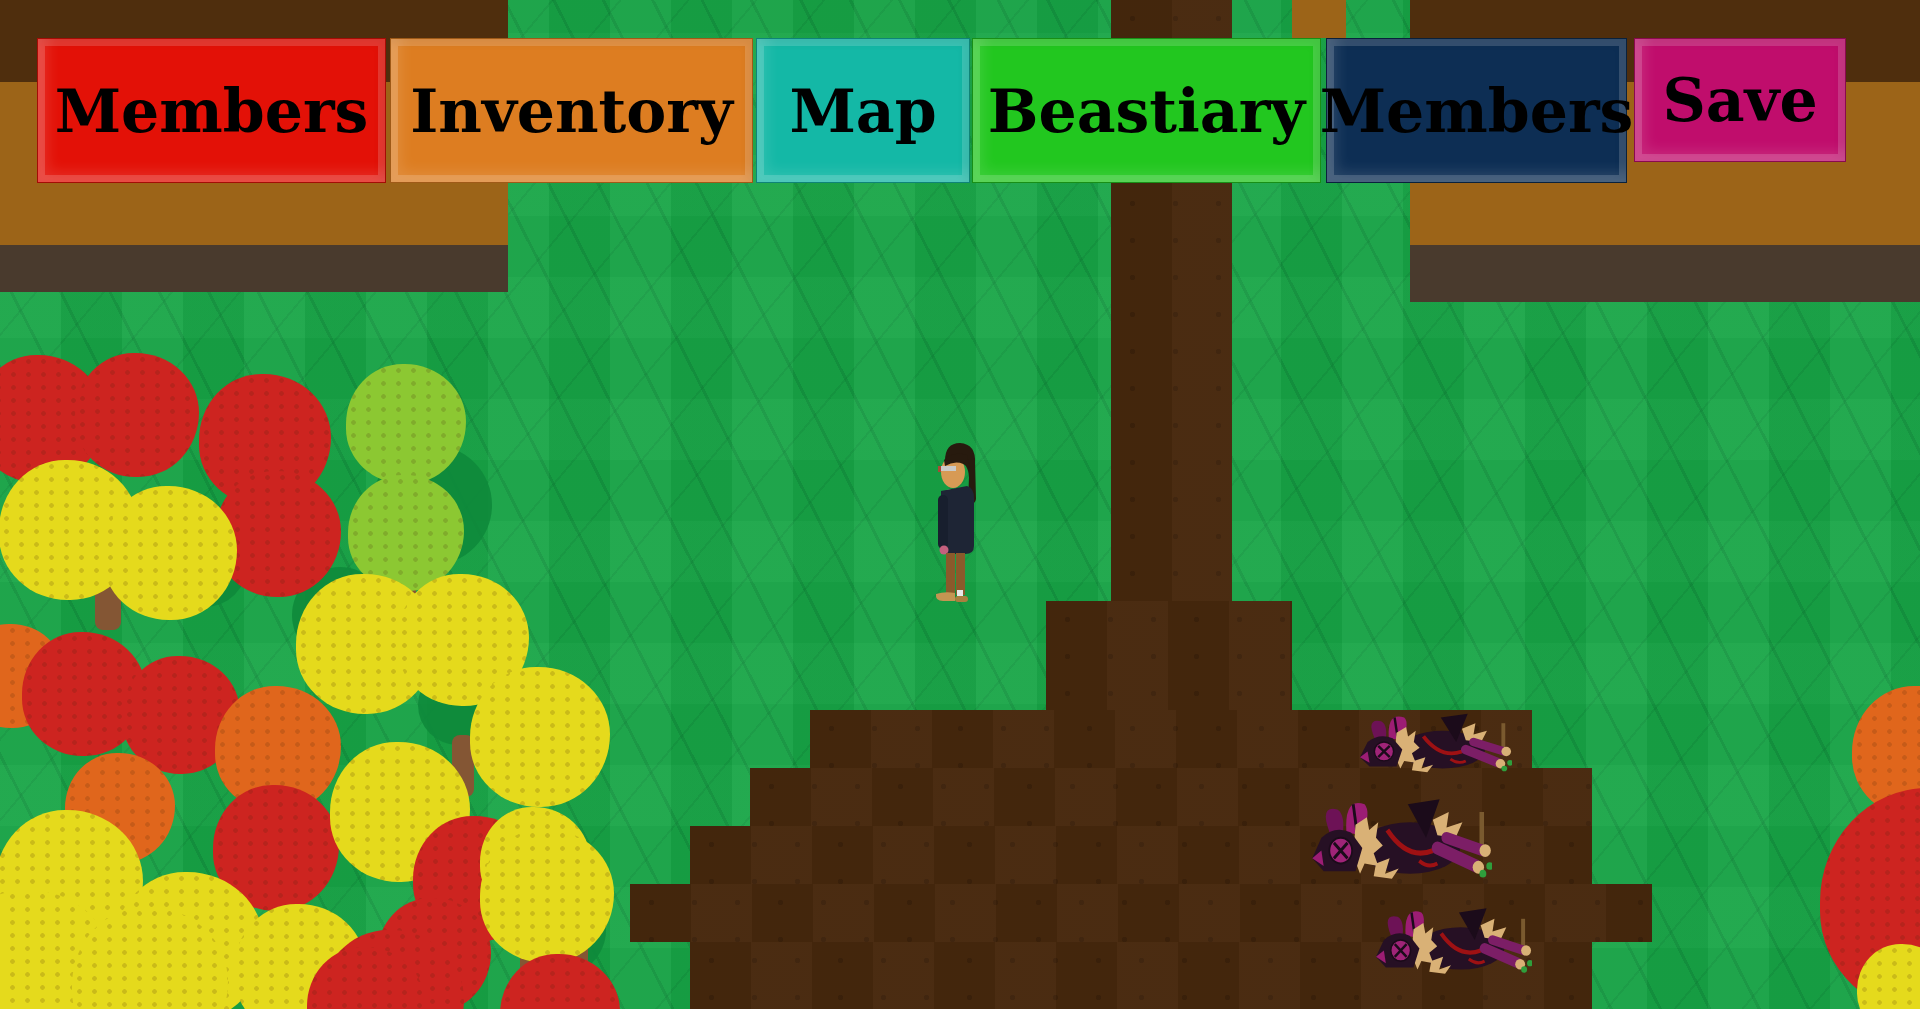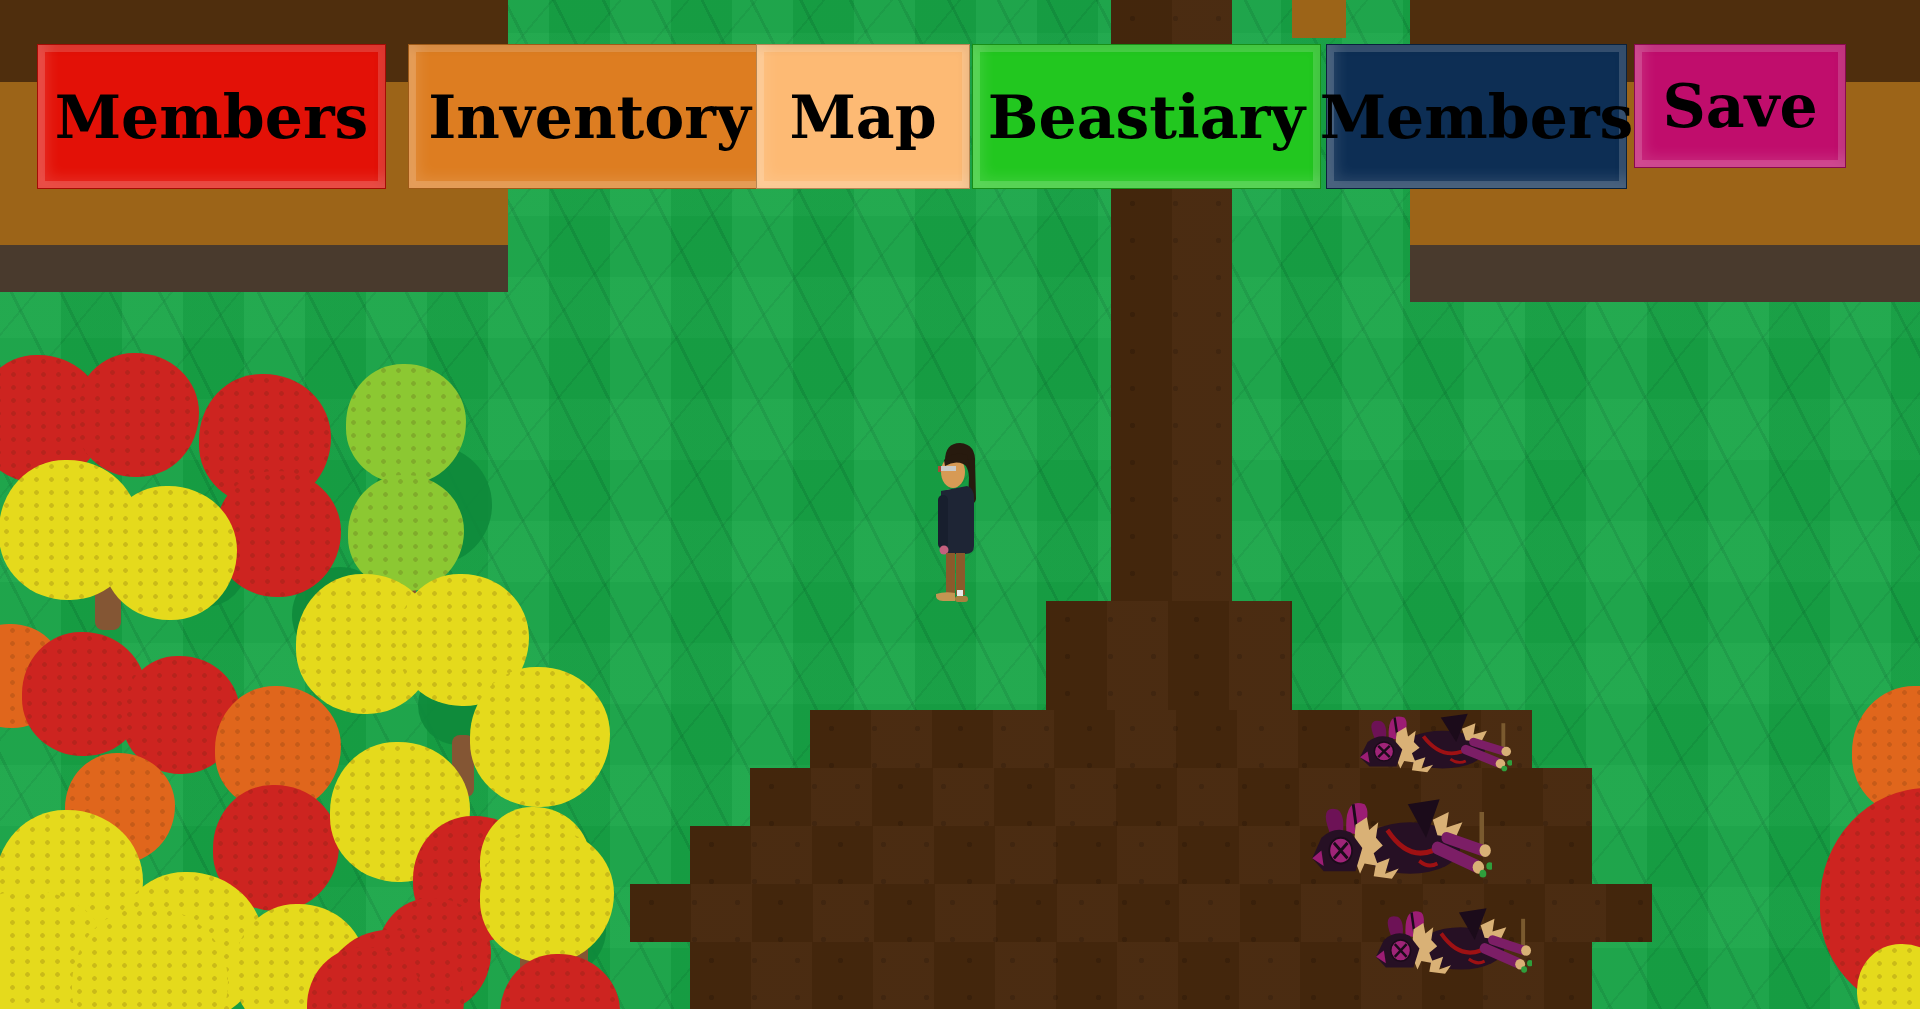--- a/index.html
+++ b/index.html
@@ -33,21 +33,20 @@
   .trunk{position:absolute;border-radius:8px;}
   .sprite{position:absolute;}
   
   .menu-btn{
     position:absolute;display:flex;align-items:center;justify-content:center;
     border:1px solid rgba(0,0,0,.28);padding:0;cursor:pointer;
     font:700 60px "DejaVu Serif","Liberation Serif",serif;color:#000;
     box-shadow:inset 0 0 0 7px rgba(255,255,255,0.16),
                inset 10px -10px 14px rgba(255,255,255,0.12),
                inset -4px 4px 8px rgba(0,0,0,0.08);
-    margin-top:6px;
   }
   .menu-btn span{pointer-events:none;}
 </style>
 </head>
 <body>
 
 <div class="screen">
   <div class="grass-bg"></div>
   <div id="scene" class="abs" style="inset:0">
       <div class="abs " style="left: 0px; top: 0px; width: 508px; height: 82px; background: rgb(79, 46, 13);"></div>
@@ -194,24 +193,24 @@
     <rect x="23" y="112" width="9" height="42" fill="var(--pants)"></rect>
     <rect x="24" y="149" width="6" height="6" fill="#e8e8e8"></rect>
     <path d="M3,153 Q2,160 10,160 L22,160 L22,152 Q12,150 3,153 Z" fill="var(--shoe)"></path>
     <rect x="22" y="155" width="13" height="6" rx="3" fill="var(--shoe-dark)"></rect>
   </svg>
 
   <nav id="menubar">
     <button class="menu-btn" style="left: 37px; top: 38px; width: 349px; height: 145px; background: rgb(227, 17, 7);">
       <span>Members</span>
       </button>
-    <button class="menu-btn" style="left: 408px; top: 38px; width: 363px; height: 145px; background: rgb(221, 125, 33);">
+    <button class="menu-btn" style="left: 390px; top: 38px; width: 363px; height: 145px; background: rgb(221, 125, 33);">
       <span>Inventory</span>
       </button>
-    <button class="menu-btn" style="left: 756px; top: 38px; width: 214px; height: 145px; background: #fdba74;">
+    <button class="menu-btn" style="left: 756px; top: 38px; width: 214px; height: 145px; background: #14b8a6;">
       <span>Map</span>
       </button>
     <button class="menu-btn" style="left: 972px; top: 38px; width: 349px; height: 145px; background: rgb(34, 199, 31);">
       <span>Beastiary</span>
       </button>
     <button class="menu-btn" style="left: 1326px; top: 38px; width: 301px; height: 145px; background: rgb(13, 46, 84);">
       <span>Members</span>
       </button>
     <button class="menu-btn" style="left: 1634px; top: 38px; width: 212px; height: 124px; background: rgb(192, 13, 108);">
       <span>Save</span>

